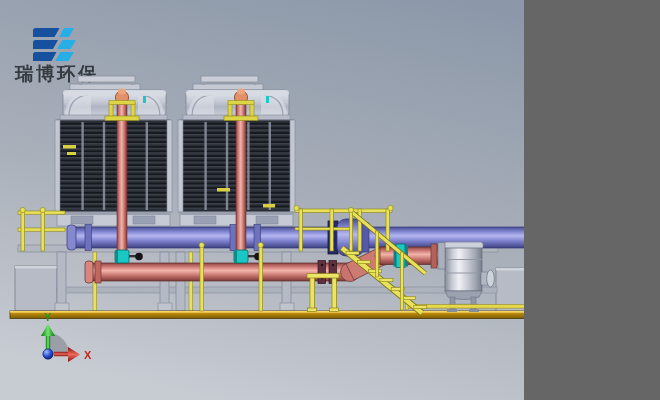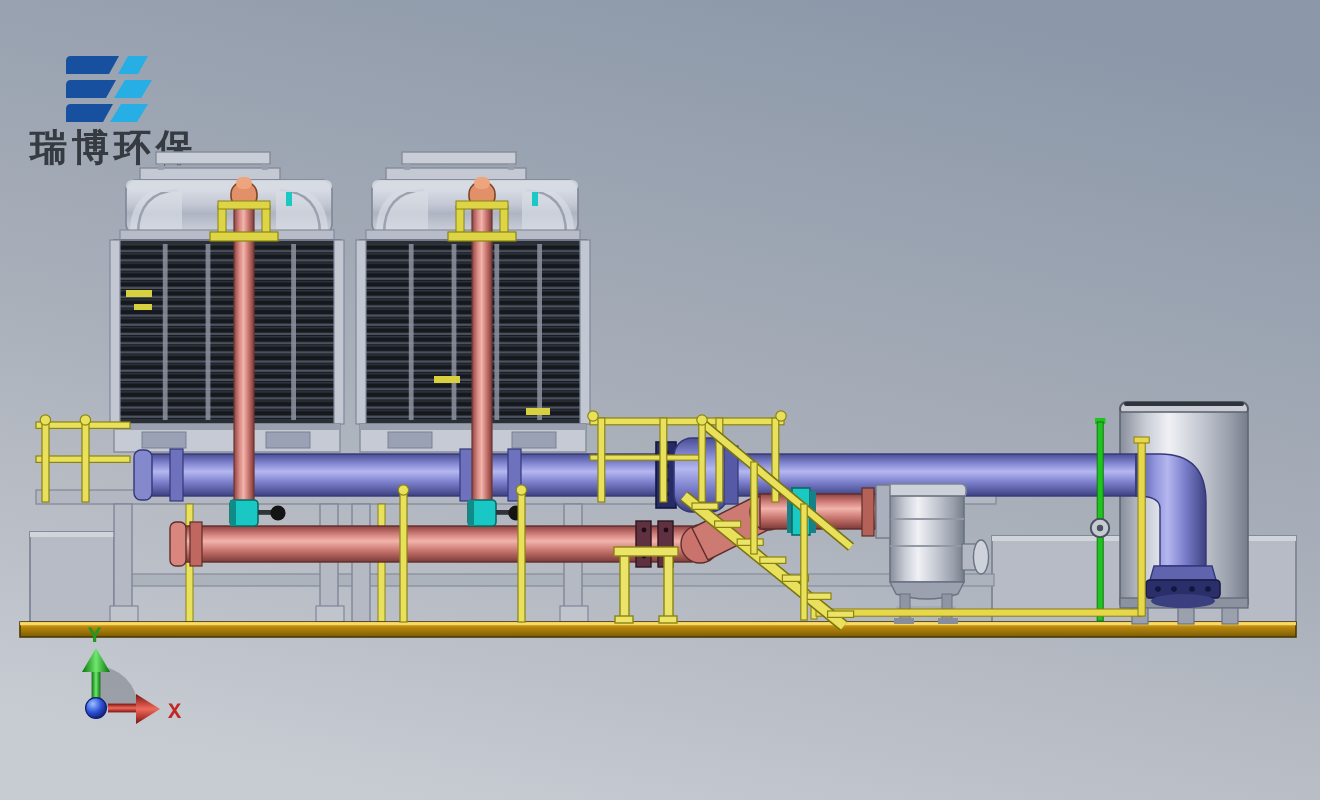--- a/index.html
+++ b/index.html
@@ -1,17 +1,17 @@
 <!DOCTYPE html>
 <html><head>
 <meta charset="utf-8">
 <style>
   html,body{margin:0;padding:0;background:#666;}
-  #stage{position:relative;width:660px;height:400px;overflow:hidden;
-         font-family:Liberation Mono, monospace;}
+  #stage{position:relative;width:524px;height:400px;overflow:hidden;
+         font-family:Liberation Sans, sans-serif;}
   svg{display:block;}
   text{user-select:none;}
 </style>
 </head>
 <body>
 
 <div id="stage">
 <svg width="660" height="400" viewBox="0 0 660 400">
   <defs>
     <linearGradient id="bgG" x1="68%" y1="0%" x2="32%" y2="100%">

